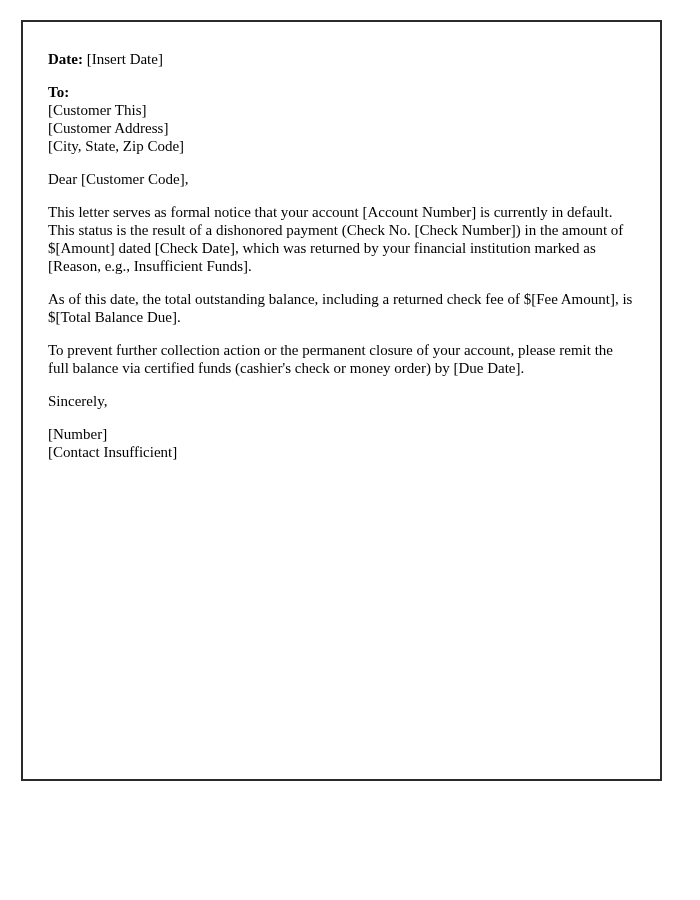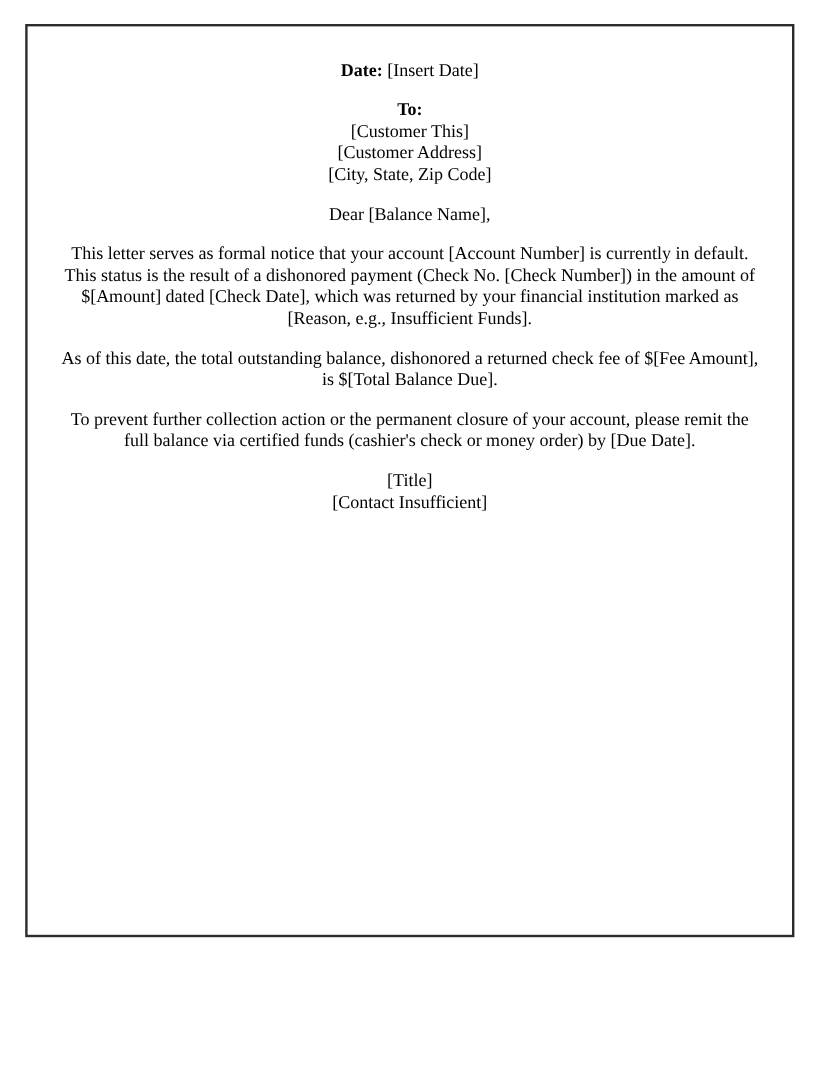--- a/index.html
+++ b/index.html
@@ -1,15 +1,15 @@
 <!DOCTYPE html>
 <html><head>
 <meta charset="utf-8">
 <style>
-  * { margin: 0; padding: 0; box-sizing: border-box; text-align: center; }
+  * { margin: 0; padding: 0; box-sizing: border-box; }
   html, body {
     width: 700px;
     background: #ffffff;
     font-family: "Liberation Serif", "DejaVu Serif", serif;
   }
   .page {
     position: relative;
     width: 700px;
     height: 900px;
     background: #ffffff;
@@ -47,27 +47,28 @@
       </div>
 
       <div class="block">
         <div class="b">To:</div>
         <div>[Customer This]</div>
         <div>[Customer Address]</div>
         <div>[City, State, Zip Code]</div>
       </div>
 
 
-      <div class="block">Dear [Balance Name],</div>
+      <div class="block">Dear [Customer Code],</div>
 
       <div class="block">This letter serves as formal notice that your account [Account Number] is currently in default. This status is the result of a dishonored payment (Check No. [Check Number]) in the amount of $[Amount] dated [Check Date], which was returned by your financial institution marked as [Reason, e.g., Insufficient Funds].</div>
-      <div class="block">As of this date, the total outstanding balance, dishonored a returned check fee of $[Fee Amount], is $[Total Balance Due].</div>
+      <div class="block">As of this date, the total outstanding balance, including a returned check fee of $[Fee Amount], is $[Total Balance Due].</div>
       <div class="block">To prevent further collection action or the permanent closure of your account, please remit the full balance via certified funds (cashier's check or money order) by [Due Date].</div>
 
+      <div class="block">Sincerely,</div>
 
       <div class="block">
-        <div>[Title]</div>
+        <div>[Number]</div>
         <div>[Contact Insufficient]</div>
       </div>
 
     </div>
   </div>
 </div>
 
 </body></html>

